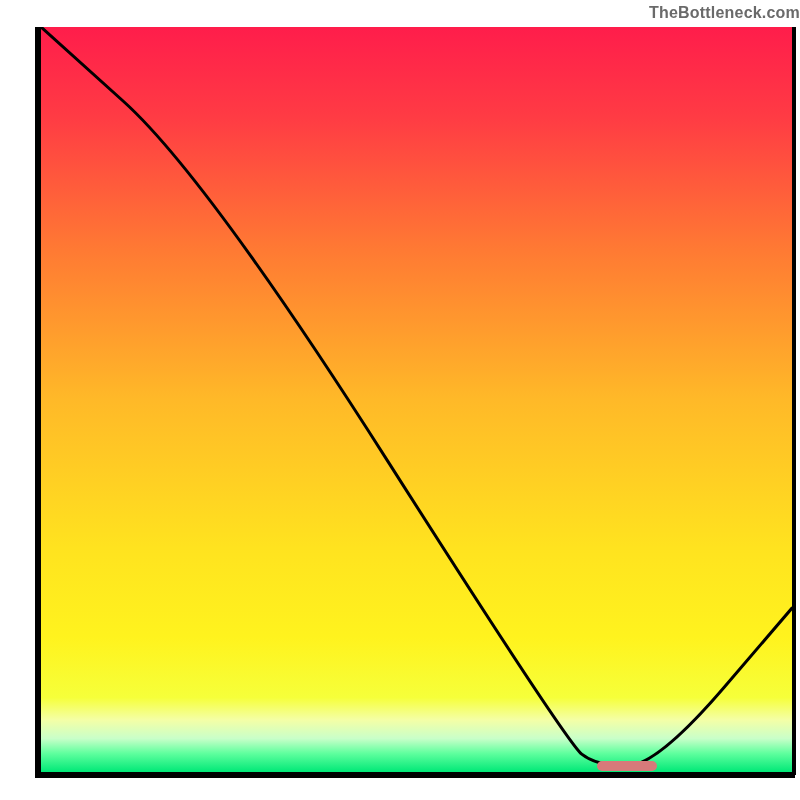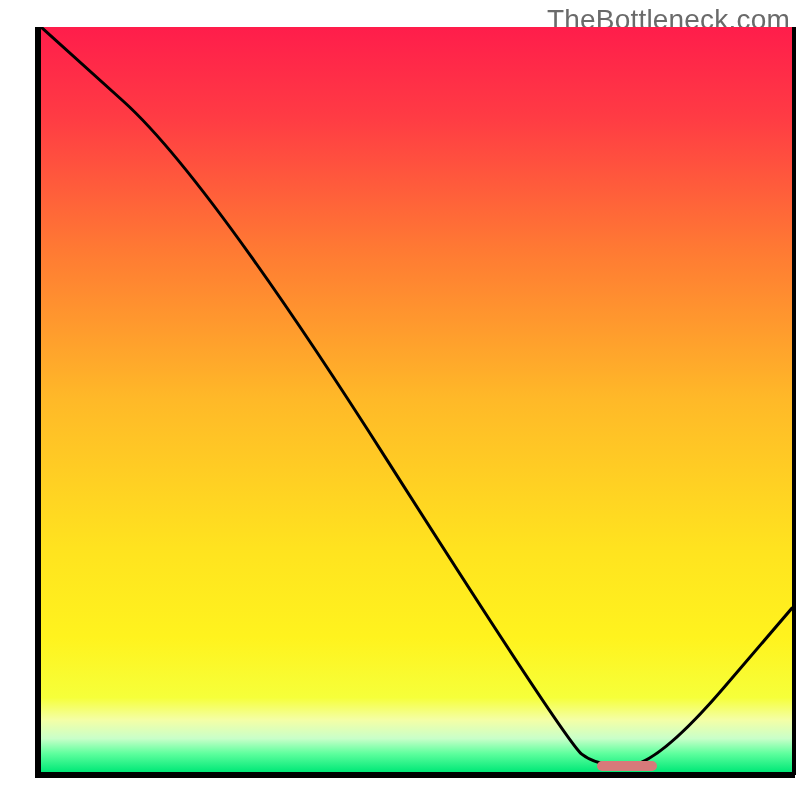--- a/index.html
+++ b/index.html
@@ -11,23 +11,23 @@
     font-family: Arial, Helvetica, sans-serif;
   }
   .frame {
     position: relative;
     width: 800px;
     height: 800px;
   }
   .watermark {
     position: absolute;
     top: 4px;
-    right: 10px;
-    font-size: 28px;
-    font-weight: 400;
+    right: 0;
+    font-size: 16px;
+    font-weight: 700;
     color: #6a6a6a;
     letter-spacing: 0.2px;
   }
   .axis-left, .axis-bottom, .axis-right {
     position: absolute;
     background: #000;
   }
   .axis-left {
     left: 35px;
     top: 27px;

